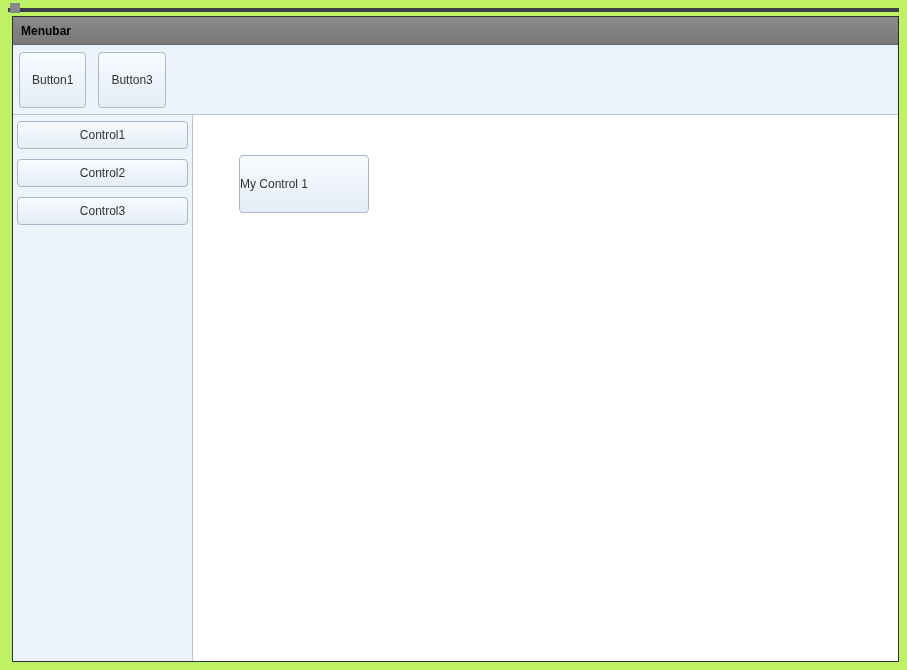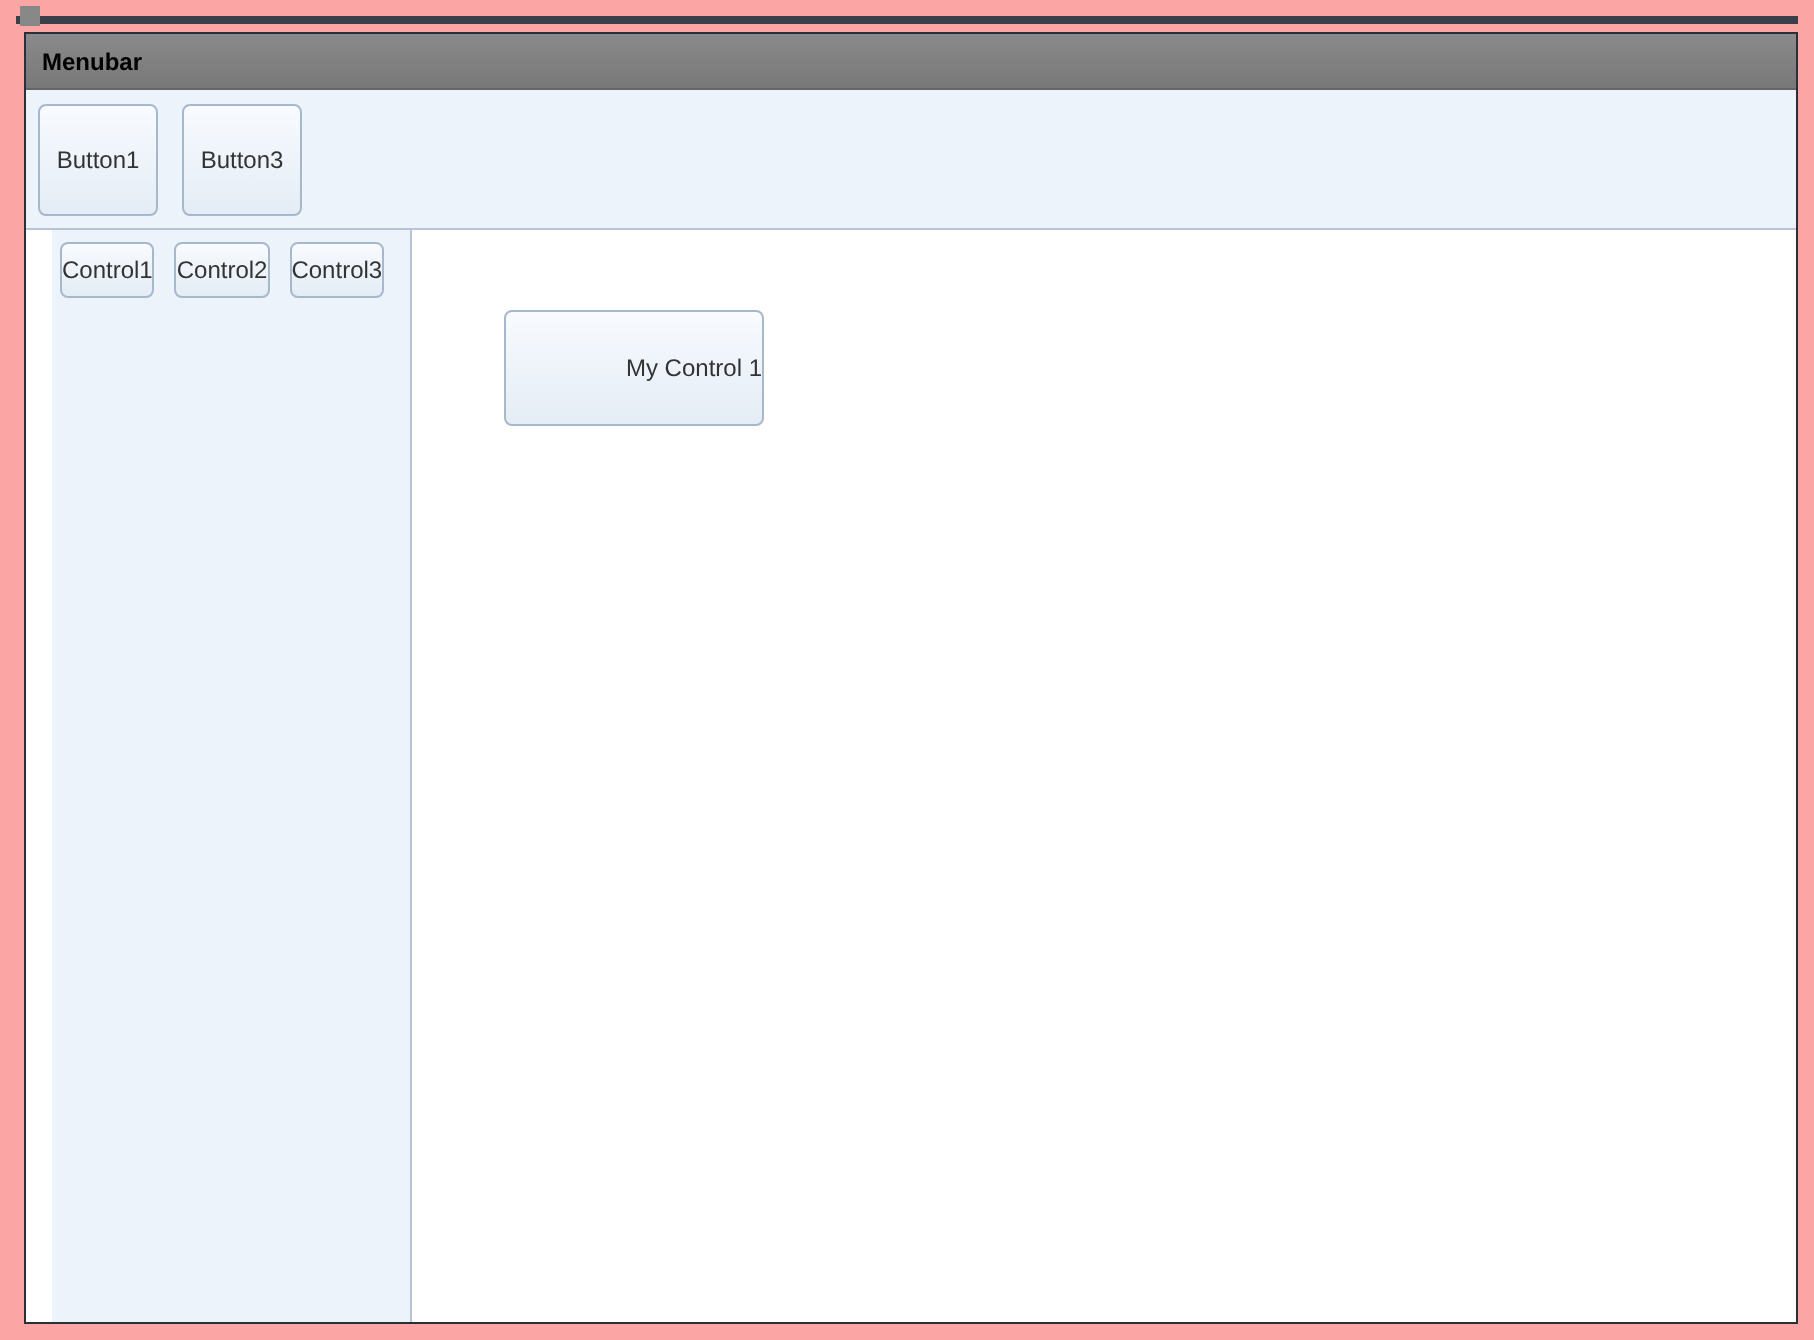--- a/index.html
+++ b/index.html
@@ -9,21 +9,21 @@
     }
     body {
       font-family: Verdana, Arial, sans-serif;
       font-size: 12px;
       background: #1e2530;
       width: 907px;
       height: 670px;
       overflow: hidden;
     }
     .outer-frame {
-      background: #fca5a5;
+      background: #bef264;
       padding: 8px;
       height: 100%;
     }
     .title-bar {
       background: #3a3f4a;
       height: 4px;
       margin-bottom: 4px;
       display: flex;
       align-items: center;
     }
@@ -59,21 +59,21 @@
       padding: 6px;
       display: flex;
       gap: 12px;
       height: 70px;
       align-items: center;
     }
     .toolbar-button {
       background: linear-gradient(to bottom, #f8fbff, #e4ecf5);
       border: 1px solid #a8b8cc;
       border-radius: 4px;
-      padding: 0 1px;
+      padding: 0 12px;
       height: 56px;
       min-width: 60px;
       font-family: inherit;
       font-size: 12px;
       color: #333;
       cursor: pointer;
       display: flex;
       align-items: center;
       justify-content: center;
     }
@@ -81,23 +81,22 @@
       flex: 1;
       display: flex;
       min-height: 0;
     }
     .sidebar {
       width: 180px;
       background: #ecf3fb;
       border-right: 1px solid #b8c4d4;
       padding: 6px 4px;
       display: flex;
-      flex-direction: row;
+      flex-direction: column;
       gap: 10px;
-      margin-left: 13px;
     }
     .sidebar-button {
       background: linear-gradient(to bottom, #f8fbff, #e4ecf5);
       border: 1px solid #a8b8cc;
       border-radius: 4px;
       height: 28px;
       font-family: inherit;
       font-size: 12px;
       color: #333;
       cursor: pointer;
@@ -116,21 +115,21 @@
       border: 1px solid #a8b8cc;
       border-radius: 4px;
       width: 130px;
       height: 58px;
       font-family: inherit;
       font-size: 12px;
       color: #333;
       cursor: pointer;
       display: flex;
       align-items: center;
-      justify-content: flex-end;
+      justify-content: flex-start;
     }
     .statusbar {
       background: linear-gradient(to bottom, #e8e8e8, #d8d8d8);
       border-top: 1px solid #bbb;
       padding: 4px 8px;
       font-weight: bold;
       color: #000;
       height: 24px;
       display: flex;
       align-items: center;

